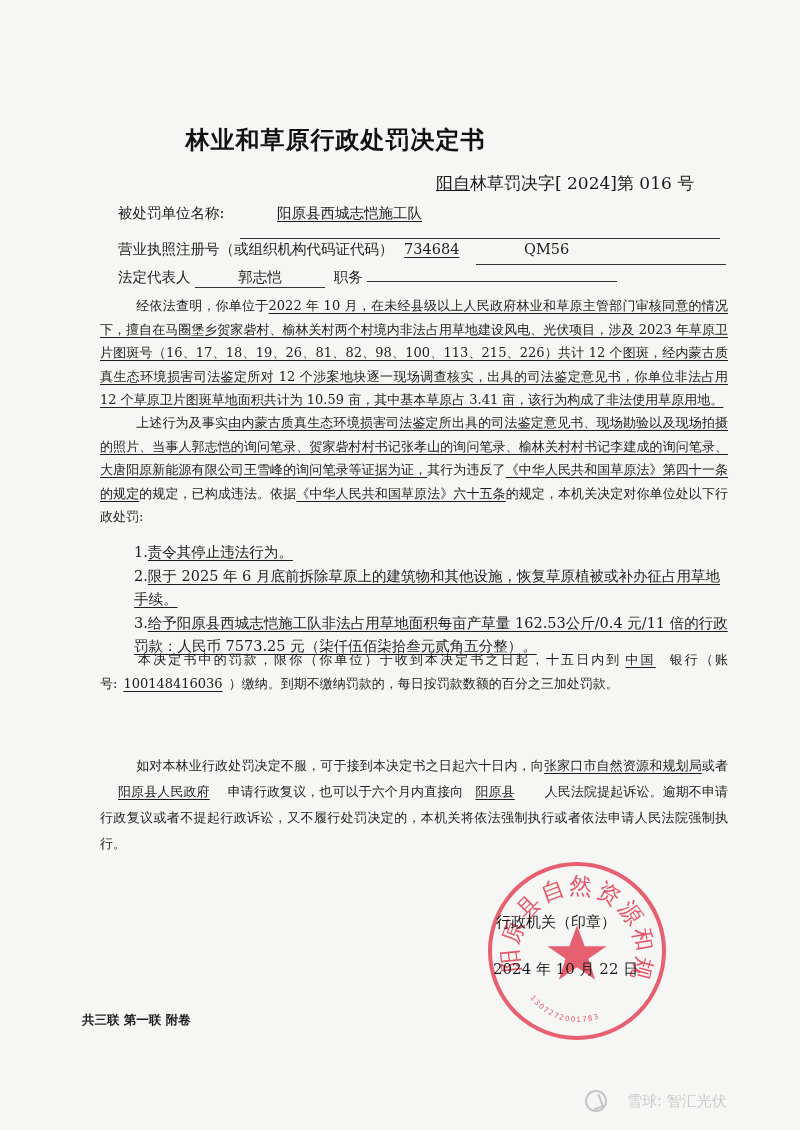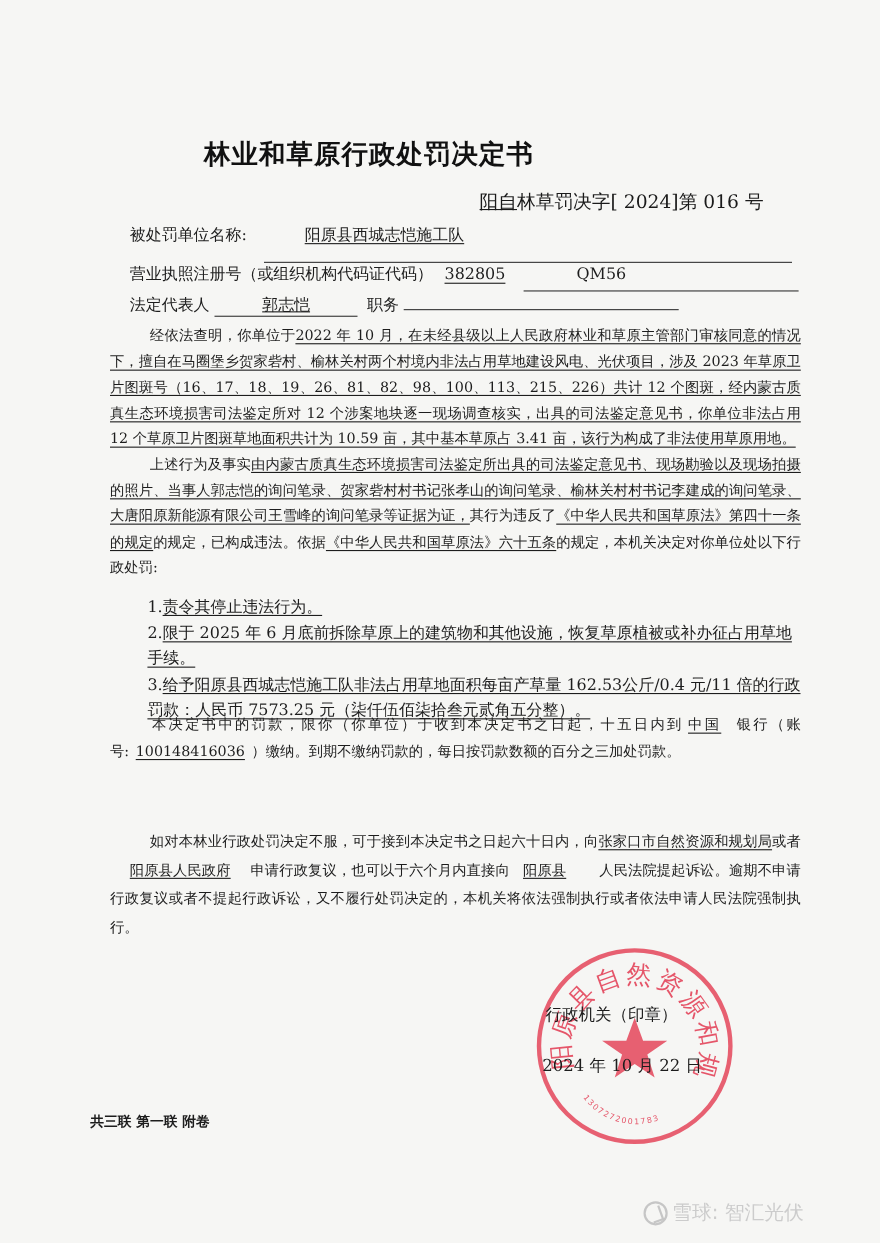--- a/index.html
+++ b/index.html
@@ -15,21 +15,21 @@
   .para { position:absolute; left:100px; width:628px; font-size:13px; line-height:23.5px; text-align:justify; }
   .para .ind { display:inline-block; width:36px; }
   .ul { text-decoration:underline; text-underline-offset:3px; }
   .list { position:absolute; left:134px; width:594px; font-size:14.5px; line-height:23.5px; }
   .list .item { display:block; }
   .stamp { position:absolute; left:488px; top:862px; width:178px; height:178px; border:4px solid rgba(225,45,70,0.75); border-radius:50%; }
   .stamp-inner { position:absolute; left:0; top:0; width:100%; height:100%; }
   .signer { position:absolute; left:496px; top:913px; font-size:15px; }
   .sign-date { position:absolute; left:493px; top:960px; font-size:15px; }
   .footer-note { position:absolute; left:82px; top:1012px; font-family:"DejaVu Sans","Liberation Sans",sans-serif; font-size:12.5px; font-weight:bold; }
-  .watermark { position:absolute; left:585px; top:1090px; font-family:"DejaVu Sans","Liberation Sans",sans-serif; font-size:18px; color:rgba(200,200,200,0.9); display:flex; align-items:flex-end; gap:4px; }
+  .watermark { position:absolute; left:585px; top:1090px; font-family:"DejaVu Sans","Liberation Sans",sans-serif; font-size:15px; color:rgba(200,200,200,0.9); display:flex; align-items:center; gap:20px; }
   .wm-logo { width:22px; height:22px; border:2px solid rgba(195,195,195,0.95); border-radius:50%; display:inline-block; position:relative; }
   .wm-logo:after { content:""; position:absolute; left:5px; top:3px; width:8px; height:12px; border-right:2px solid rgba(195,195,195,0.95); border-bottom:2px solid rgba(195,195,195,0.95); transform:rotate(-20deg); }
 </style>
 </head>
 <body>
 
 <div class="page">
 
   <div class="title">林业和草原行政处罚决定书</div>
 
@@ -38,28 +38,28 @@
   </div>
 
   <div class="row" style="top:204px;">
     <span>被处罚单位名称:</span>
     <span class="fill" style="margin-left:8px;padding-left:40px;">阳原县西城志恺施工队</span>
   </div>
   <div class="line" style="left:240px; top:238px; width:480px;"></div>
 
   <div class="row" style="top:240px;">
     <span>营业执照注册号（或组织机构代码证代码）</span>
-    <span class="fill" style="margin-left:6px;">382805</span>
+    <span class="fill" style="margin-left:6px;">734684</span>
     <span style="margin-left:60px;">QM56</span>
   </div>
   <div class="line" style="left:476px; top:264px; width:250px;"></div>
 
   <div class="row" style="top:268px;">
     <span>法定代表人</span>
-    <span style="display:inline-block; width:130px; border-bottom:1px solid #333; text-align:center;text-decoration:underline;">郭志恺</span>
+    <span style="display:inline-block; width:130px; border-bottom:1px solid #333; text-align:center;">郭志恺</span>
     <span style="margin-left:4px;">职务</span>
     <span style="display:inline-block; width:250px; border-bottom:1px solid #333;"></span>
   </div>
 
   <div class="para" style="top:294px;">
     <span class="ind"></span><span>经依法查明，你单位于</span><span class="ul">2022 年 10 月，在未经县级以上人民政府林业和草原主管部门审核同意的情况下，擅自在马圈堡乡贺家砦村、榆林关村两个村境内非法占用草地建设风电、光伏项目，涉及 2023 年草原卫片图斑号（16、17、18、19、26、81、82、98、100、113、215、226）共计 12 个图斑，经内蒙古质真生态环境损害司法鉴定所对 12 个涉案地块逐一现场调查核实，出具的司法鉴定意见书，你单位非法占用 12 个草原卫片图斑草地面积共计为 10.59 亩，其中基本草原占 3.41 亩，该行为构成了非法使用草原用地。</span>
   </div>
 
   <div class="para" style="top:411px;">
     <span class="ind"></span><span>上述行为及事实</span><span class="ul">由内蒙古质真生态环境损害司法鉴定所出具的司法鉴定意见书、现场勘验以及现场拍摄的照片、当事人郭志恺的询问笔录、贺家砦村村书记张孝山的询问笔录、榆林关村村书记李建成的询问笔录、大唐阳原新能源有限公司王雪峰的询问笔录等证据为证，</span><span>其行为违反了</span><span class="ul">《中华人民共和国草原法》第四十一条的规定</span><span>的规定，已构成违法。依据</span><span class="ul">《中华人民共和国草原法》六十五条</span><span>的规定，本机关决定对你单位处以下行政处罚:</span>

